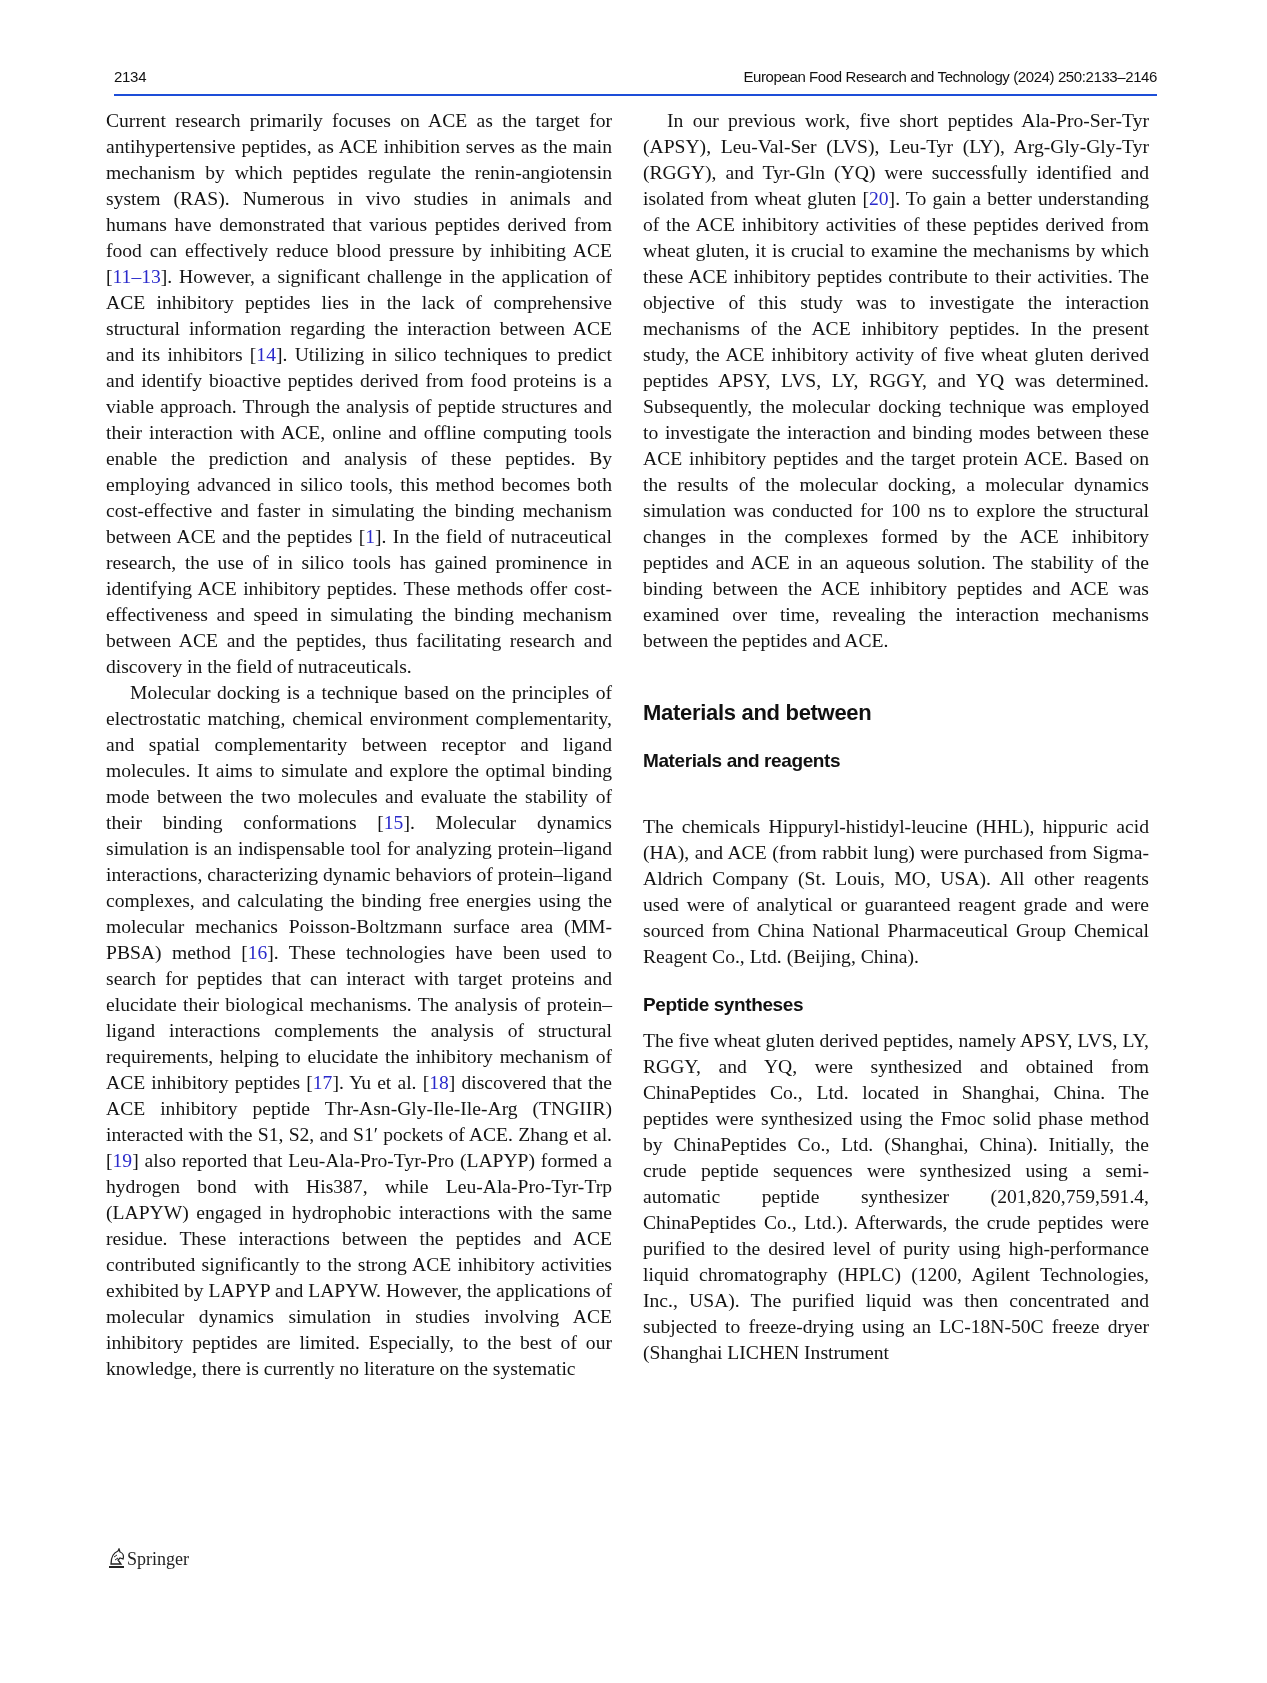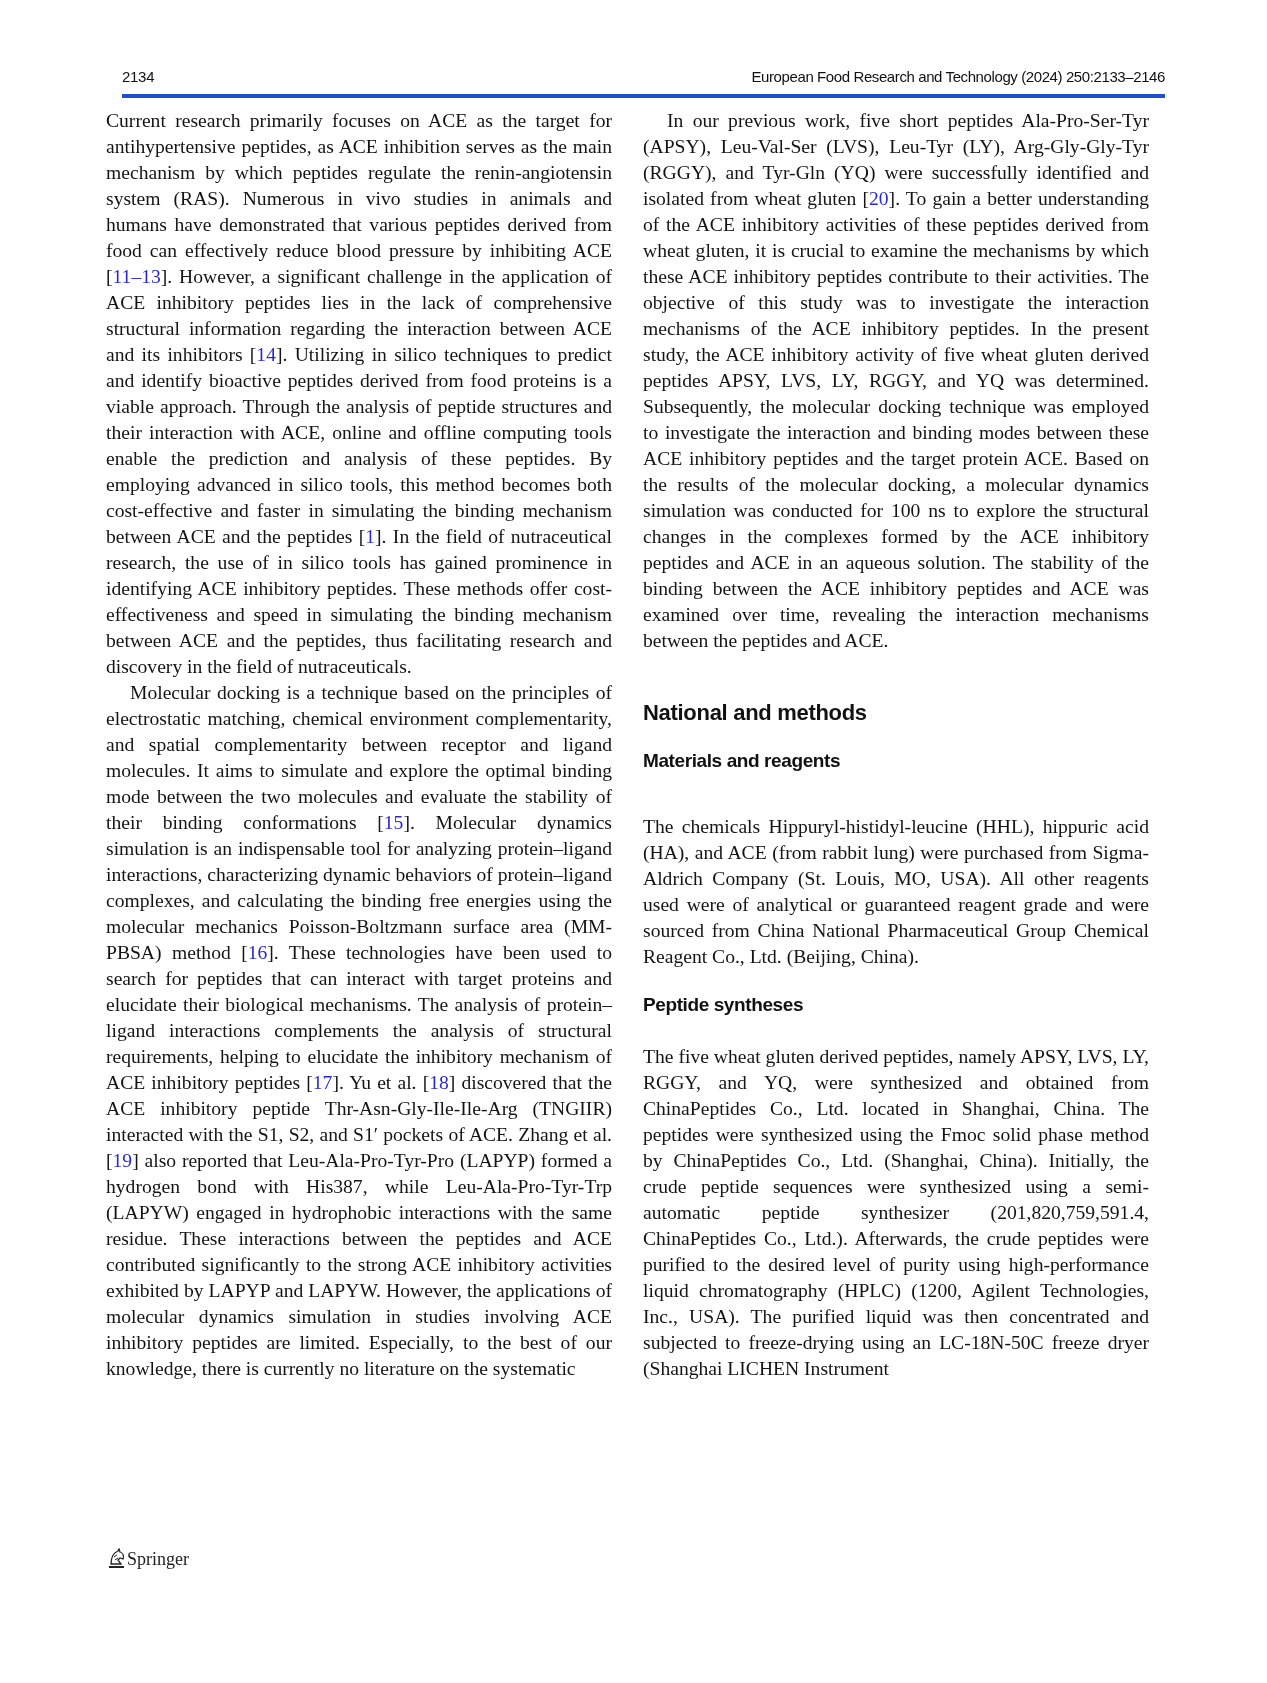--- a/index.html
+++ b/index.html
@@ -1,17 +1,17 @@
 <!DOCTYPE html>
 <html><head>
   <meta charset="utf-8">
   <style>
     html, body { margin: 0; padding: 0; background: #ffffff; }
     body { width: 1267px; height: 1683px; position: relative; overflow: hidden; color: #111; }
-    .header { position: absolute; left: 122px; top: 66px; width: 1043px; height: 28px; border-bottom: 4px solid #1d4ed8;
+    .header { position: absolute; left: 114px; top: 66px; width: 1043px; height: 28px; border-bottom: 2px solid #1d4ed8;
       font-family: "Liberation Sans", sans-serif; font-size: 15px; color: #111; }
     .header .pageno { position: absolute; left: 0; top: 2px; letter-spacing: -0.3px; }
     .header .journal { position: absolute; right: 0; top: 2px; letter-spacing: -0.4px; }
     .col { position: absolute; top: 108px; width: 506px; font-family: "Liberation Serif", serif; font-size: 19.6px;
       line-height: 26px; text-align: justify; color: #141414; }
     .col.left { left: 106px; }
     .col.right { left: 643px; }
     .col p { margin: 0; }
     .col p.indent { text-indent: 24px; }
     .ref { color: #2a2acb; text-decoration: none; cursor: pointer; }
@@ -28,24 +28,24 @@
   <span class="journal">European Food Research and Technology (2024) 250:2133–2146</span>
 </div>
 
 <div class="col left">
   <p>Current research primarily focuses on ACE as the target for antihypertensive peptides, as ACE inhibition serves as the main mechanism by which peptides regulate the renin-angiotensin system (RAS). Numerous in vivo studies in animals and humans have demonstrated that various peptides derived from food can effectively reduce blood pressure by inhibiting ACE [<a class="ref">11–13</a>]. However, a significant challenge in the application of ACE inhibitory peptides lies in the lack of comprehensive structural information regarding the interaction between ACE and its inhibitors [<a class="ref">14</a>]. Utilizing in silico techniques to predict and identify bioactive peptides derived from food proteins is a viable approach. Through the analysis of peptide structures and their interaction with ACE, online and offline computing tools enable the prediction and analysis of these peptides. By employing advanced in silico tools, this method becomes both cost-effective and faster in simulating the binding mechanism between ACE and the peptides [<a class="ref">1</a>]. In the field of nutraceutical research, the use of in silico tools has gained prominence in identifying ACE inhibitory peptides. These methods offer cost-effectiveness and speed in simulating the binding mechanism between ACE and the peptides, thus facilitating research and discovery in the field of nutraceuticals.</p>
   <p class="indent">Molecular docking is a technique based on the principles of electrostatic matching, chemical environment complementarity, and spatial complementarity between receptor and ligand molecules. It aims to simulate and explore the optimal binding mode between the two molecules and evaluate the stability of their binding conformations [<a class="ref">15</a>]. Molecular dynamics simulation is an indispensable tool for analyzing protein–ligand interactions, characterizing dynamic behaviors of protein–ligand complexes, and calculating the binding free energies using the molecular mechanics Poisson-Boltzmann surface area (MM-PBSA) method [<a class="ref">16</a>]. These technologies have been used to search for peptides that can interact with target proteins and elucidate their biological mechanisms. The analysis of protein–ligand interactions complements the analysis of structural requirements, helping to elucidate the inhibitory mechanism of ACE inhibitory peptides [<a class="ref">17</a>]. Yu et al. [<a class="ref">18</a>] discovered that the ACE inhibitory peptide Thr-Asn-Gly-Ile-Ile-Arg (TNGIIR) interacted with the S1, S2, and S1′ pockets of ACE. Zhang et al. [<a class="ref">19</a>] also reported that Leu-Ala-Pro-Tyr-Pro (LAPYP) formed a hydrogen bond with His387, while Leu-Ala-Pro-Tyr-Trp (LAPYW) engaged in hydrophobic interactions with the same residue. These interactions between the peptides and ACE contributed significantly to the strong ACE inhibitory activities exhibited by LAPYP and LAPYW. However, the applications of molecular dynamics simulation in studies involving ACE inhibitory peptides are limited. Especially, to the best of our knowledge, there is currently no literature on the systematic</p>
 </div>
 
 <div class="col right">
   <p class="indent">In our previous work, five short peptides Ala-Pro-Ser-Tyr (APSY), Leu-Val-Ser (LVS), Leu-Tyr (LY), Arg-Gly-Gly-Tyr (RGGY), and Tyr-Gln (YQ) were successfully identified and isolated from wheat gluten [<a class="ref">20</a>]. To gain a better understanding of the ACE inhibitory activities of these peptides derived from wheat gluten, it is crucial to examine the mechanisms by which these ACE inhibitory peptides contribute to their activities. The objective of this study was to investigate the interaction mechanisms of the ACE inhibitory peptides. In the present study, the ACE inhibitory activity of five wheat gluten derived peptides APSY, LVS, LY, RGGY, and YQ was determined. Subsequently, the molecular docking technique was employed to investigate the interaction and binding modes between these ACE inhibitory peptides and the target protein ACE. Based on the results of the molecular docking, a molecular dynamics simulation was conducted for 100 ns to explore the structural changes in the complexes formed by the ACE inhibitory peptides and ACE in an aqueous solution. The stability of the binding between the ACE inhibitory peptides and ACE was examined over time, revealing the interaction mechanisms between the peptides and ACE.</p>
-  <h2 class="sec" style="margin-top:46px; margin-bottom:22px;">National and methods</h2>
+  <h2 class="sec" style="margin-top:46px; margin-bottom:22px;">Materials and between</h2>
   <h3 class="subsec" style="margin-bottom:40px;">Materials and reagents</h3>
   <p>The chemicals Hippuryl-histidyl-leucine (HHL), hippuric acid (HA), and ACE (from rabbit lung) were purchased from Sigma-Aldrich Company (St. Louis, MO, USA). All other reagents used were of analytical or guaranteed reagent grade and were sourced from China National Pharmaceutical Group Chemical Reagent Co., Ltd. (Beijing, China).</p>
-  <h3 class="subsec" style="margin-top:22px; margin-bottom:26px;">Peptide syntheses</h3>
+  <h3 class="subsec" style="margin-top:22px; margin-bottom:10px;">Peptide syntheses</h3>
   <p>The five wheat gluten derived peptides, namely APSY, LVS, LY, RGGY, and YQ, were synthesized and obtained from ChinaPeptides Co., Ltd. located in Shanghai, China. The peptides were synthesized using the Fmoc solid phase method by ChinaPeptides Co., Ltd. (Shanghai, China). Initially, the crude peptide sequences were synthesized using a semi-automatic peptide synthesizer (201,820,759,591.4, ChinaPeptides Co., Ltd.). Afterwards, the crude peptides were purified to the desired level of purity using high-performance liquid chromatography (HPLC) (1200, Agilent Technologies, Inc., USA). The purified liquid was then concentrated and subjected to freeze-drying using an LC-18N-50C freeze dryer (Shanghai LICHEN Instrument</p>
 </div>
 
 <div class="footer">
   <span class="springer-icon">
     <svg width="20" height="22" viewBox="0 0 20 22">
       <path d="M4 16 C4 10 6 5 11 3 L12 1 L13 4 C16 5 17 8 16 11 L13 10 L11 12 L14 16 Z" fill="none" stroke="#222" stroke-width="1.3"></path>
       <path d="M7 9 L10 7 M8 12 L11 10" stroke="#222" stroke-width="1"></path>
       <line x1="2" y1="19" x2="17" y2="19" stroke="#222" stroke-width="2"></line>
     </svg>

